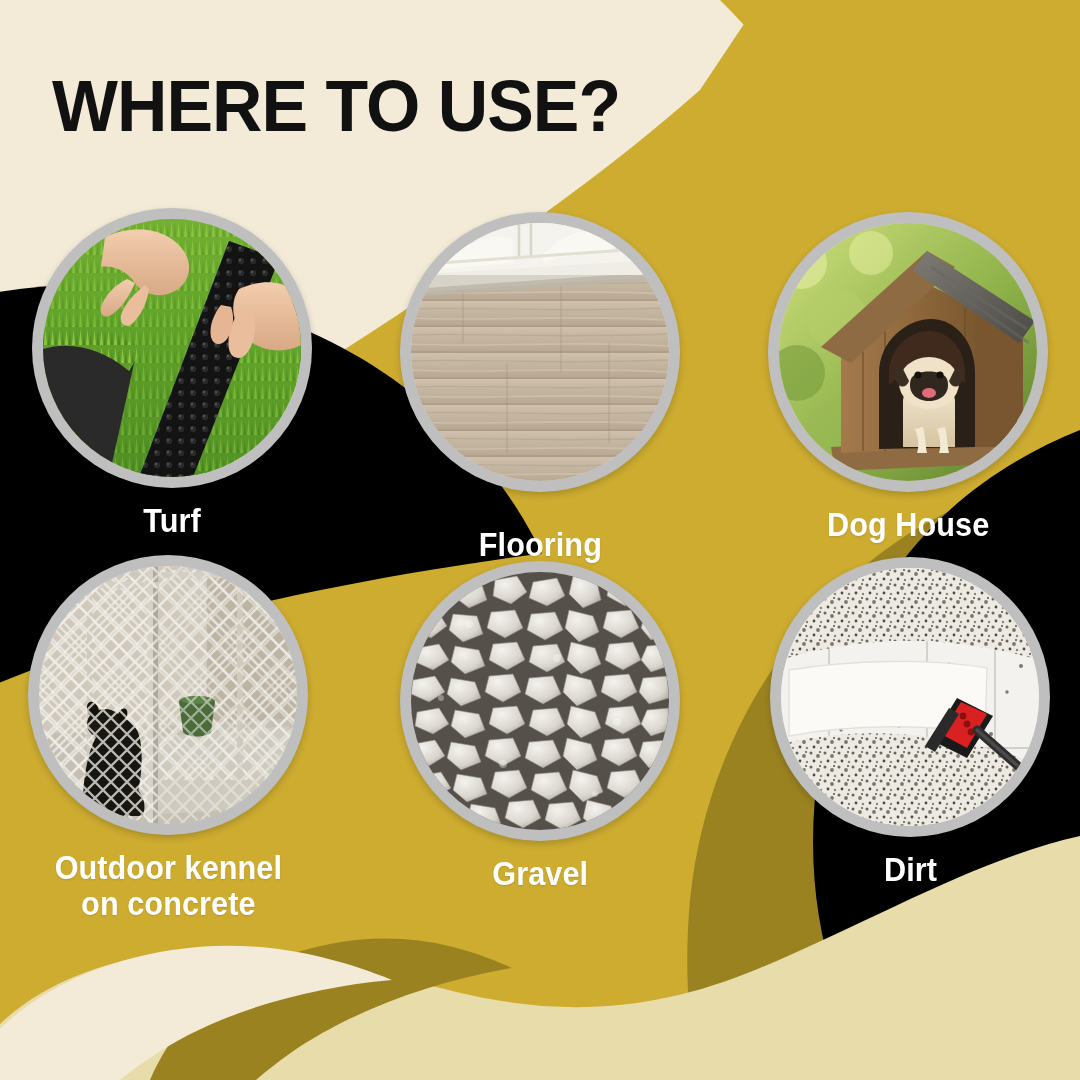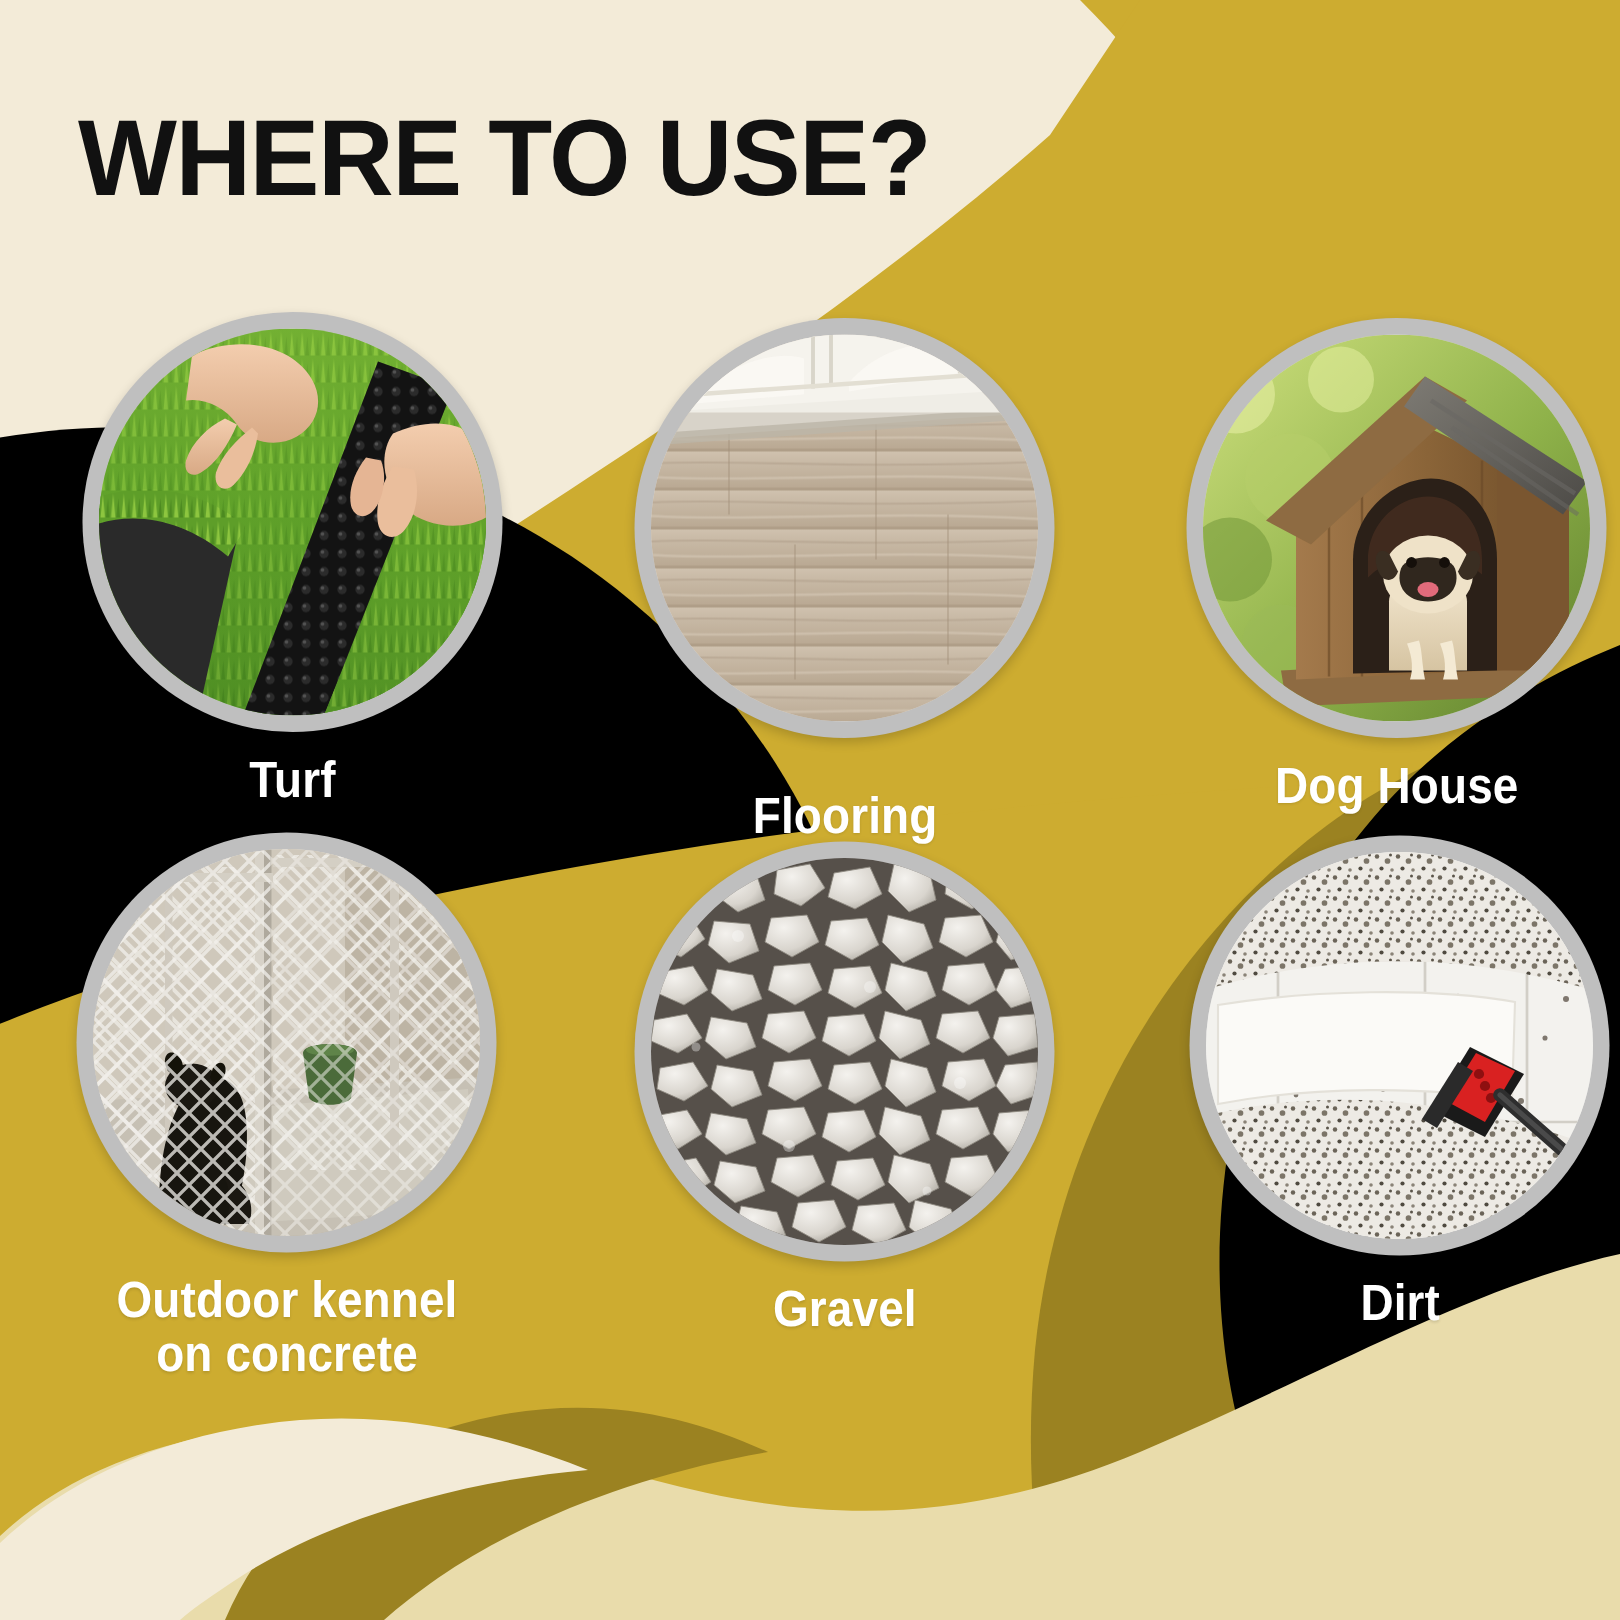--- a/index.html
+++ b/index.html
@@ -33,21 +33,20 @@
   }
 
   
   .grid{
     position:absolute;
     left:0; top:196px;
     width:988px;
     display:grid;
     grid-template-columns:repeat(3,360px);
     grid-template-rows:345px 345px;
-    margin-left:23px;
   }
   .card{
     position:relative;
     display:flex;
     flex-direction:column;
     align-items:center;
   }
   .circle-wrap{
     width:280px;height:280px;
     border-radius:50%;

